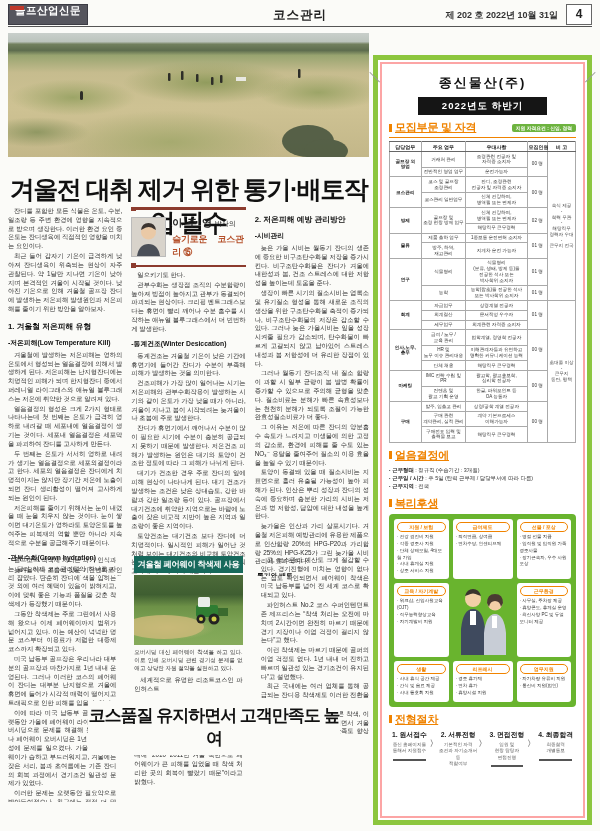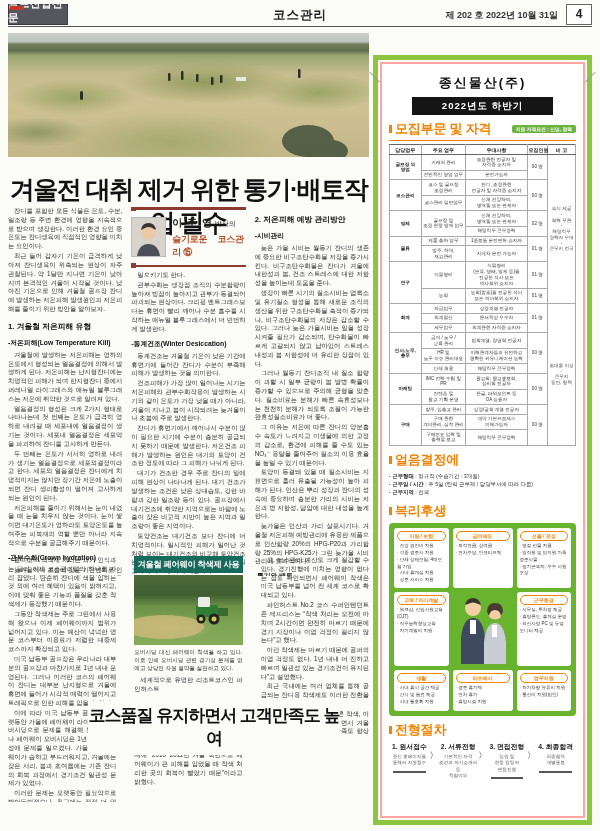--- a/index.html
+++ b/index.html
@@ -2,22 +2,22 @@
 <html><head>
 <meta charset="utf-8">
 <style>
   html,body{margin:0;padding:0;background:#dcdcd6;}
   .page{position:relative;width:600px;height:831px;background:#fbfbf8;overflow:hidden;
         font-family:"Liberation Sans","DejaVu Sans",sans-serif;color:#222;}
 
   
   .hdr{position:absolute;top:0;left:0;right:0;height:28px;}
   .hdr-rule{position:absolute;left:8px;right:8px;top:26px;border-top:1.5px solid #555;}
-  .logo{position:absolute;left:8px;top:4px;width:60px;height:21px;background:#56565e;
-        display:flex;align-items:flex-end;justify-content:center;box-shadow:inset 0 0 0 1px #3c3c44;}
+  .logo{position:absolute;left:8px;top:4px;width:80px;height:21px;background:#56565e;
+        display:flex;align-items:flex-start;justify-content:center;box-shadow:inset 0 0 0 1px #3c3c44;}
   .logo::before{content:"";position:absolute;left:2px;top:2px;width:14px;height:4px;background:#c0392b;}
   .logo-txt{color:#fff;font-weight:bold;font-size:10.5px;letter-spacing:.5px;}
   .hdr-center{position:absolute;left:200px;right:200px;top:7px;text-align:center;font-size:12.5px;font-weight:bold;letter-spacing:1px;}
   .hdr-issue{position:absolute;right:42px;top:9px;font-size:9px;font-weight:bold;color:#333;}
   .pagenum{position:absolute;right:8px;top:4px;width:24px;height:19px;border:1.5px solid #666;background:#fff;
            text-align:center;line-height:19px;font-weight:bold;font-size:12px;}
 
   
   .photo1{position:absolute;left:8px;top:33px;width:361px;height:124px;overflow:hidden;
     background:
@@ -65,27 +65,27 @@
      text-align:center;font-size:17px;font-weight:800;letter-spacing:-1px;padding:3px 0 5px;color:#111;}
 
   
   .ad{position:absolute;left:373px;top:55px;width:219px;height:770px;background:#fff;
       border:5px solid #8cc63e;box-sizing:border-box;}
   .ad-inner{position:absolute;inset:2px;border:2px solid #fca5a5;padding:6px 7px;overflow:hidden;}
   .fold{position:absolute;width:14px;height:14px;top:2px;}
   .fold.l{left:2px;border-bottom:1px solid #999;transform:rotate(45deg);transform-origin:top left;}
   .fold.r{right:2px;border-bottom:1px solid #999;transform:rotate(-45deg);transform-origin:top right;}
   .ad-company{text-align:center;font-size:13px;font-weight:800;letter-spacing:2px;color:#111;margin-top:4px;}
-  .ad-halfyear{margin:5px auto 4px;width:141px;background:#151515;color:#fff;text-align:center;
+  .ad-halfyear{margin:5px auto 4px;width:129px;background:#151515;color:#fff;text-align:center;
      font-size:9.5px;font-weight:bold;padding:2.5px 0;letter-spacing:1px;}
   .ad-title{text-align:center;font-size:29px;font-weight:900;letter-spacing:-1.5px;line-height:1.12;
      color:#0d0d0d;white-space:pre-line;margin:2px 0 4px;}
   .ad-label{display:flex;align-items:center;margin:5px 0 3px;}
   .ad-label .bar{width:3px;height:8px;background:#f08300;margin-right:3px;flex:none;}
-  .ad-label .txt{color:#f08300;font-weight:bold;font-size:13px;letter-spacing:-.2px;}
+  .ad-label .txt{color:#f08300;font-weight:bold;font-size:11px;letter-spacing:-.2px;text-decoration:underline;}
   .ad-label.rule{border-bottom:1px solid #f08300;padding-bottom:2px;}
   .tag{margin-left:auto;background:#6db33f;color:#fff;font-size:4.8px;padding:1px 4px;border-radius:2px;font-weight:bold;}
 
   table.recruit{width:100%;border-collapse:collapse;table-layout:fixed;}
   table.recruit td{border:.5px solid #aaa;font-size:4.6px;line-height:1.25;text-align:center;
      padding:1.5px 1px;white-space:pre-line;color:#333;vertical-align:middle;word-break:keep-all;}
   table.recruit thead td{font-weight:bold;border-top:1.5px solid #666;border-bottom:1px solid #666;color:#111;font-size:5px;}
   table.recruit td.grp{font-weight:bold;color:#222;}
   table.recruit td.note{color:#444;}
   .c1{width:17%;} .c2{width:24%;} .c3{width:33%;} .c4{width:11%;} .c5{width:15%;}

